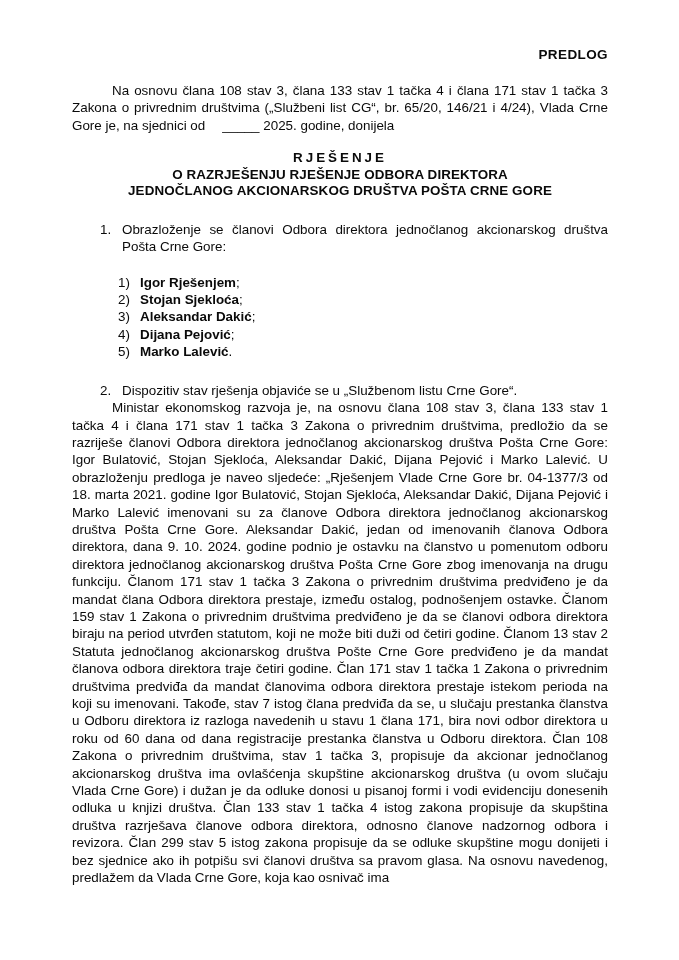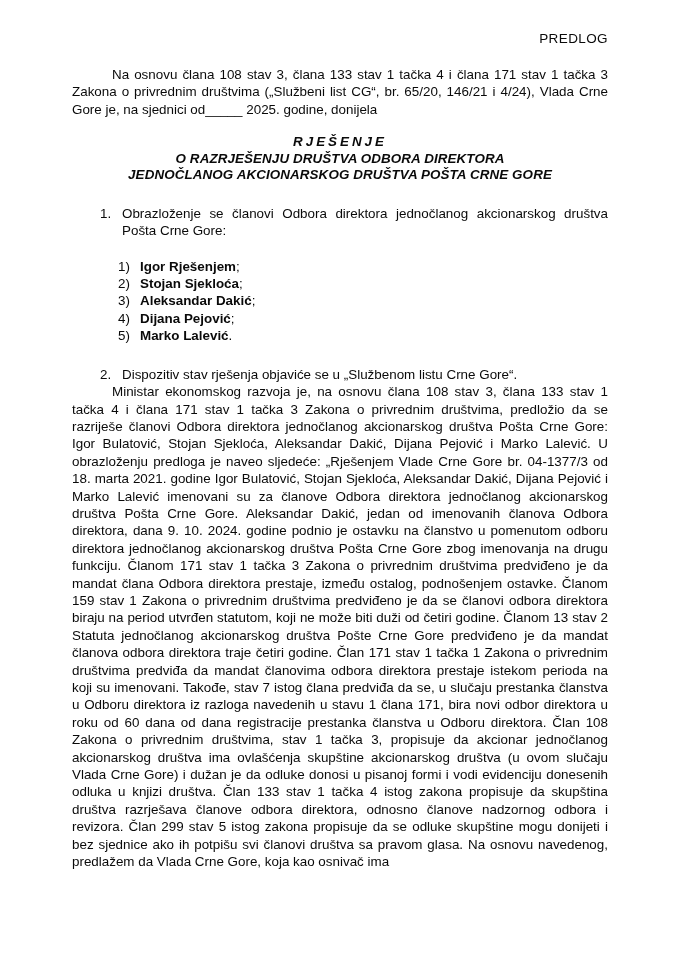--- a/index.html
+++ b/index.html
@@ -32,24 +32,24 @@
   .content {
     position: absolute;
     left: 72px;
     top: 0;
     width: 536px;      
   }
 
   
   .doc-header {
     text-align: right;
-    font-weight: normal;
+    font-weight: bold;
     font-size: 13.5px;
     letter-spacing: 0.4px;
-    padding-top: 32px;
+    padding-top: 48px;
     line-height: 1.1;
   }
 
   
   .para {
     text-align: justify;
     text-justify: inter-word;
     font-size: 13.4px;
     line-height: 17.4px;
     margin: 0;
@@ -57,30 +57,30 @@
   .para.indent {
     text-indent: 40px;
   }
 
   .preamble {
     margin-top: 19px;
   }
 
   .blank-fill {
     letter-spacing: 0px;
+    margin-left: 17px;
   }
 
   
   .title-block {
     text-align: center;
     font-weight: bold;
     font-size: 13.4px;
     line-height: 16.6px;
     margin-top: 16px;
-    font-style: italic;
   }
   .title-main {
     letter-spacing: 3.0px;
     display: block;
   }
   .title-sub {
     display: block;
     letter-spacing: 0.1px;
   }
 
@@ -145,21 +145,21 @@
 
 <div class="page">
   <div class="content">
 
     <div class="doc-header">PREDLOG</div>
 
     <p class="para indent preamble"><span>Na osnovu člana 108 stav 3, člana 133 stav 1 tačka 4 i člana 171 stav 1 tačka 3 Zakona o privrednim društvima („Službeni list CG“, br. 65/20, 146/21 i 4/24), Vlada Crne Gore je, na sjednici od</span><span class="blank-fill">_____</span> <span>2025. godine, donijela</span></p>
 
     <div class="title-block">
       <span class="title-main">RJEŠENJE</span>
-      <span class="title-sub">O RAZRJEŠENJU DRUŠTVA ODBORA DIREKTORA</span>
+      <span class="title-sub">O RAZRJEŠENJU RJEŠENJE ODBORA DIREKTORA</span>
       <span class="title-sub">JEDNOČLANOG AKCIONARSKOG DRUŠTVA POŠTA CRNE GORE</span>
     </div>
 
     <div class="item item-1">
       <span class="item-num">1.</span>
       <span class="item-body">Obrazloženje se članovi Odbora direktora jednočlanog akcionarskog društva Pošta Crne Gore:</span>
     </div>
 
     <div class="names">
       <div class="name-row">

